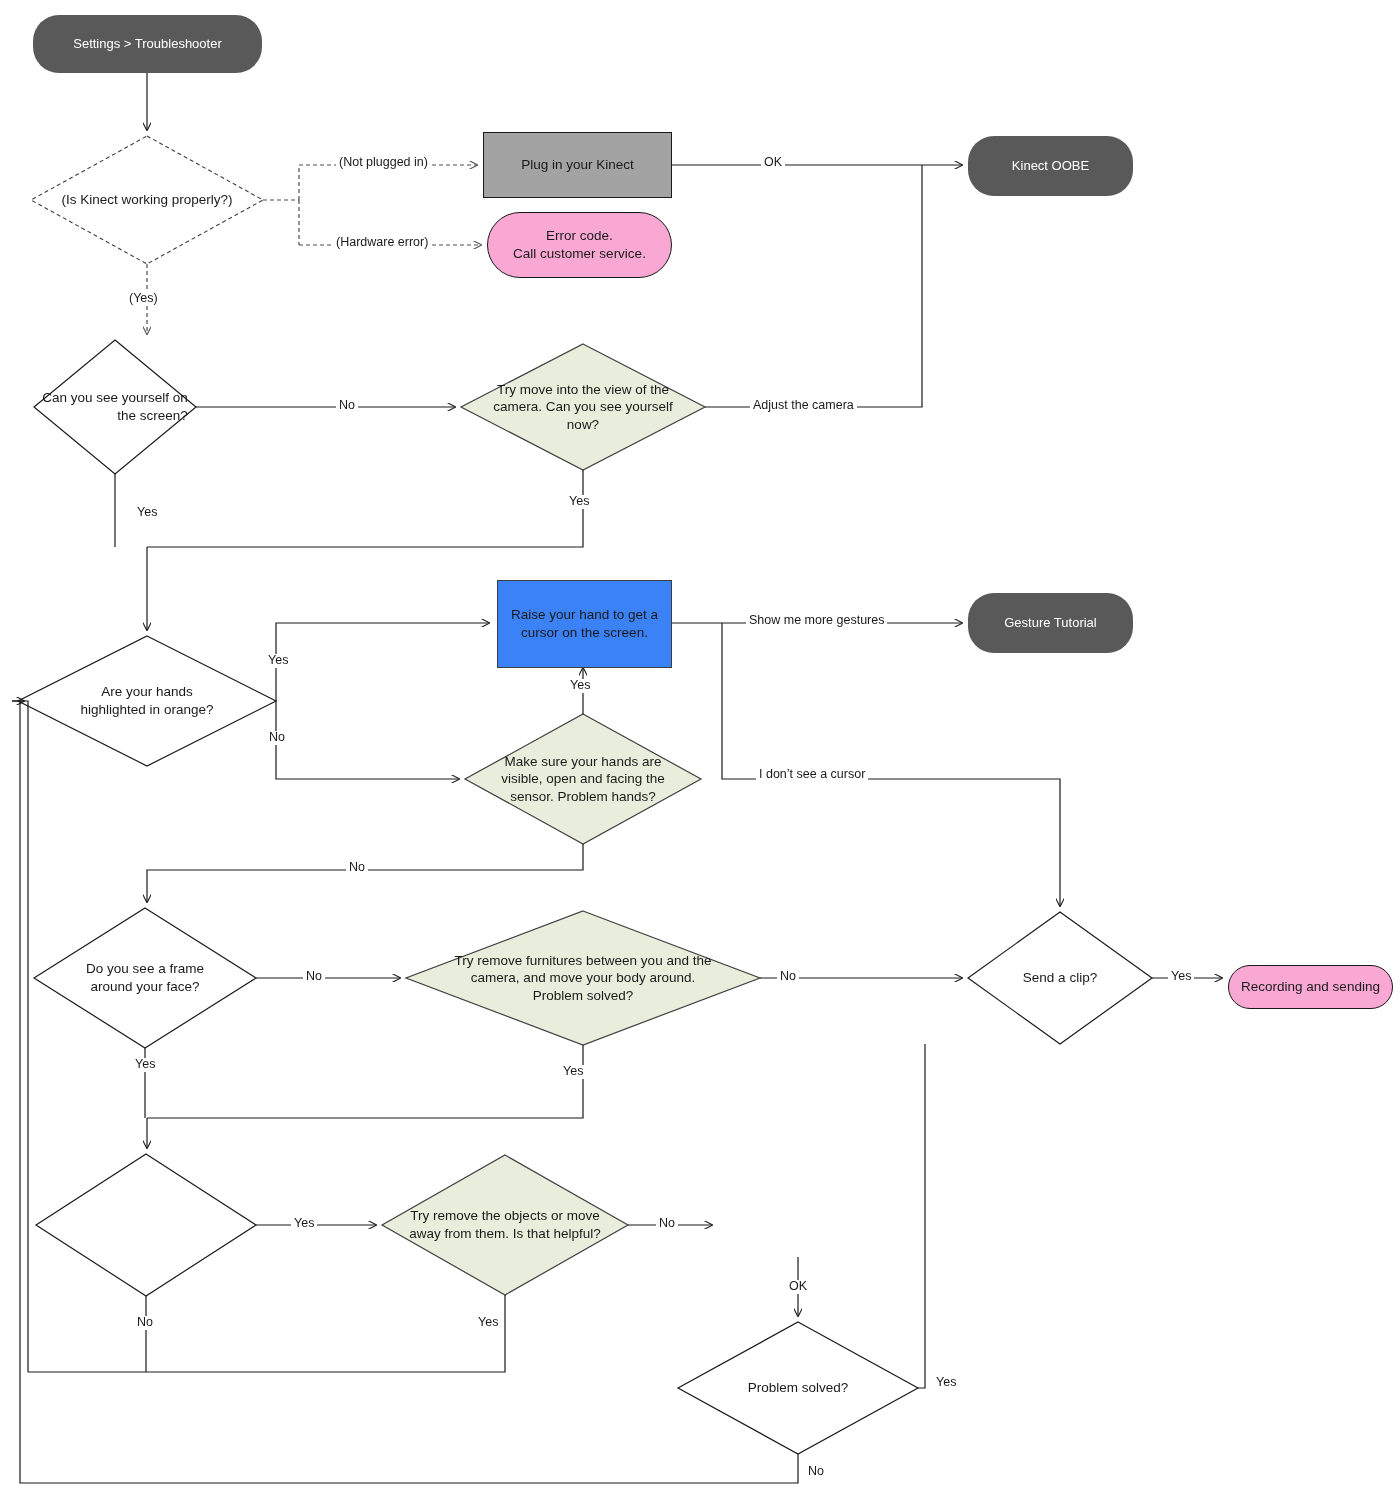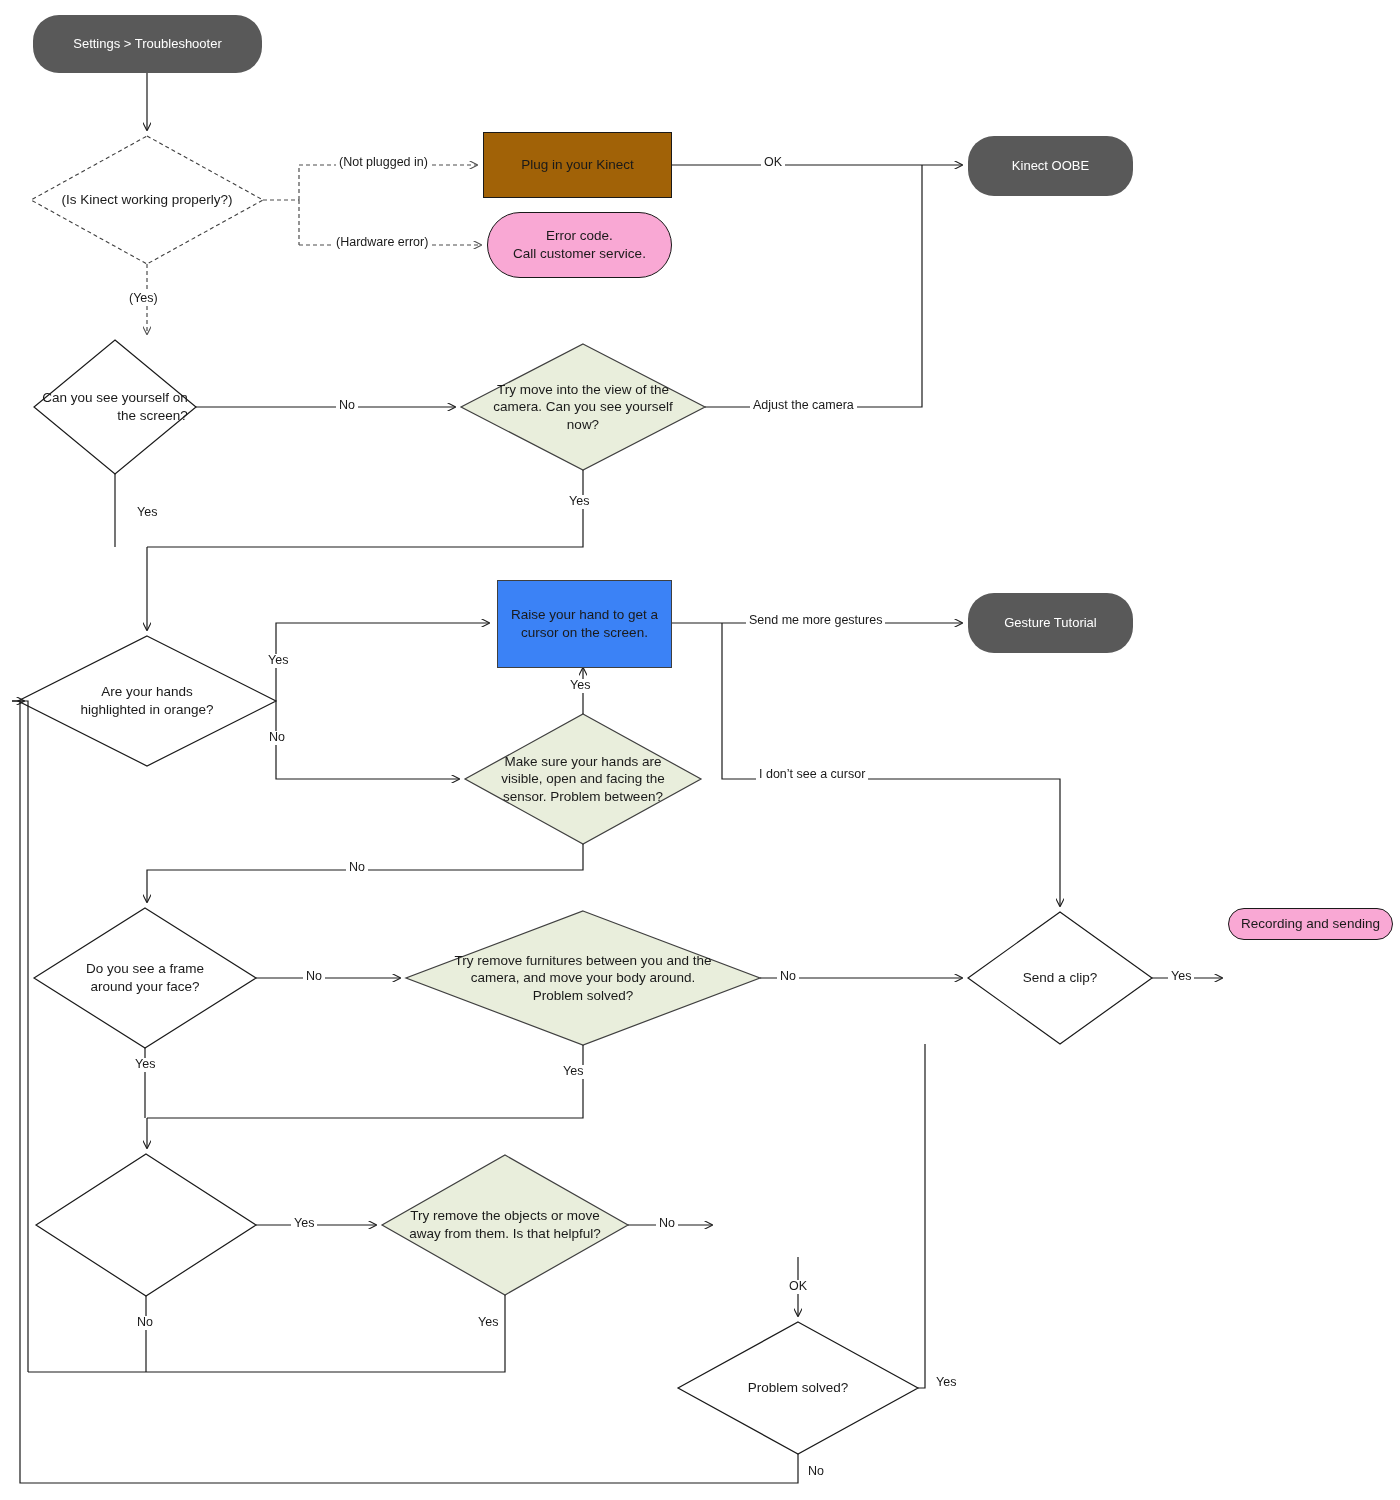--- a/index.html
+++ b/index.html
@@ -40,21 +40,21 @@
 
   
   .terminator {
     background: #595959;
     color: #ffffff;
     border-radius: 26px;
     font-size: 13px;
   }
   
   .process {
-    background: #a16207;
+    background: #a3a3a3;
     border: 1.2px solid #1a1a1a;
   }
   
   .process-green {
     background: #3b82f6;
     border: 1.2px solid #3f3f3f;
   }
   
   .rounded {
     background: #f9a8d4;
@@ -236,21 +236,21 @@
   </div>
 
   <div class="node terminator" style="left:968px; top:593px; width:165px; height:60px;">
     <span class="lbl">Gesture Tutorial</span>
   </div>
 
   <div class="node diamond" style="left:470px; top:746px; width:226px; height:66px;">
     <span class="lbl">
       <span>Make sure your hands are</span><br>
       <span>visible, open and facing the</span><br>
-      <span>sensor. Problem between?</span>
+      <span>sensor. Problem hands?</span>
     </span>
   </div>
 
   <div class="node diamond" style="left:44px; top:953px; width:202px; height:50px;">
     <span class="lbl">
       <span>Do you see a frame</span><br>
       <span>around your face?</span>
     </span>
   </div>
 
@@ -259,21 +259,21 @@
       <span>Try remove furnitures between you and the</span><br>
       <span>camera, and move your body around.</span><br>
       <span>Problem solved?</span>
     </span>
   </div>
 
   <div class="node diamond" style="left:990px; top:963px; width:140px; height:30px;">
     <span class="lbl">Send a clip?</span>
   </div>
 
-  <div class="node rounded" style="left:1228px; top:908px; width:165px; height:32px;">
+  <div class="node rounded" style="left:1228px; top:965px; width:165px; height:44px;">
     <span class="lbl">Recording and sending</span>
   </div>
 
 
   <div class="node diamond" style="left:386px; top:1200px; width:238px; height:50px;">
     <span class="lbl">
       <span>Try remove the objects or move</span><br>
       <span>away from them. Is that helpful?</span>
     </span>
   </div>
@@ -300,21 +300,21 @@
   <div class="edge-label" style="left:566px; top:495px;"><span>Yes</span></div>
 
   <div class="edge-label" style="left:265px; top:654px;"><span>Yes</span></div>
 
   <div class="edge-label" style="left:266px; top:731px;"><span>No</span></div>
 
   <div class="edge-label" style="left:567px; top:679px;"><span>Yes</span></div>
 
   <div class="edge-label" style="left:346px; top:861px;"><span>No</span></div>
 
-  <div class="edge-label" style="left:746px; top:614px;"><span>Send me more gestures</span></div>
+  <div class="edge-label" style="left:746px; top:614px;"><span>Show me more gestures</span></div>
 
   <div class="edge-label" style="left:756px; top:768px;"><span>I don’t see a cursor</span></div>
 
   <div class="edge-label" style="left:303px; top:970px;"><span>No</span></div>
 
   <div class="edge-label" style="left:132px; top:1058px;"><span>Yes</span></div>
 
   <div class="edge-label" style="left:777px; top:970px;"><span>No</span></div>
 
   <div class="edge-label" style="left:560px; top:1065px;"><span>Yes</span></div>

